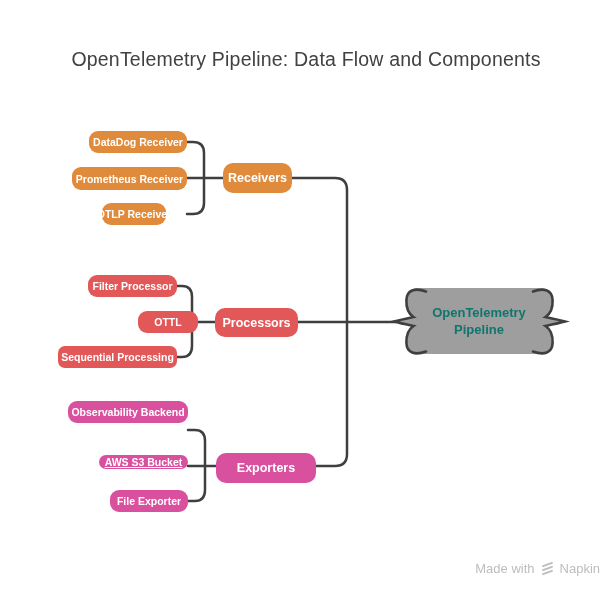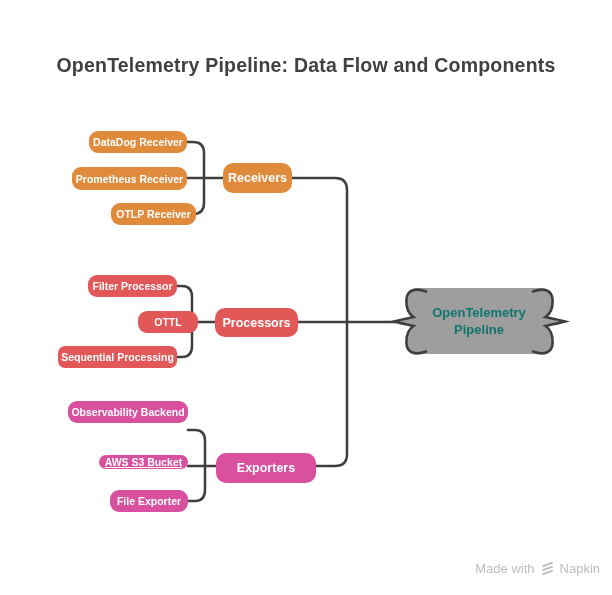--- a/index.html
+++ b/index.html
@@ -1,22 +1,22 @@
 <!DOCTYPE html>
 <html><head>
 <meta charset="utf-8">
 <style>
   html,body { margin:0; padding:0; background:#ffffff; }
   .canvas {
     position:relative; width:612px; height:595px; background:#ffffff;
     font-family:"Liberation Sans", sans-serif; overflow:hidden;
   }
   .title {
-    position:absolute; left:0; right:0; top:46px; margin:8px;
-    text-align:center; font-size:19.5px; font-weight:bold; color:#414141;
+    position:absolute; left:0; right:0; top:46px; margin:2px;
+    text-align:center; font-size:19.5px; font-weight:normal; color:#414141;
     letter-spacing:0.2px;
   }
   svg.layer { position:absolute; left:0; top:0; }
   .node {
     position:absolute; display:flex; align-items:center; justify-content:center;
     color:#ffffff; font-weight:bold; white-space:nowrap; box-sizing:border-box;
     text-align:center;
   }
   .sub { font-size:10.5px; border-radius:9px; }
   .hub { font-size:12.5px; border-radius:10px; }
@@ -88,21 +88,21 @@
         C 553 309 550 314 545.5 317
         C 552.5 318.5 559.5 320 565 321.5
         C 559.5 323 552.5 324.5 545.5 326
         C 550 329 553 334 552.6 343
         C 552.2 353 544 355.5 533 351.5"></path>
     </g>
   </svg>
 
   <div class="node sub orange" style="left:89px;  top:131px; width:98px;  height:22px;">DataDog Receiver</div>
   <div class="node sub orange" style="left:72px;  top:167px; width:115px; height:23px;">Prometheus Receiver</div>
-  <div class="node sub orange" style="left:111px; top:203px; width:85px;  height:22px;">OTLP Receiver</div>
+  <div class="node sub orange" style="left:102px; top:203px; width:64px;  height:22px;">OTLP Receiver</div>
   <div class="node hub orange" style="left:223px; top:163px; width:69px;  height:30px;">Receivers</div>
 
   <div class="node sub red" style="left:88px;  top:275px; width:89px;  height:22px;">Filter Processor</div>
   <div class="node sub red" style="left:138px; top:311px; width:60px;  height:22px;">OTTL</div>
   <div class="node sub red" style="left:58px;  top:346px; width:119px; height:22px;border-radius:7px;">Sequential Processing</div>
   <div class="node hub red" style="left:215px; top:308px; width:83px;  height:29px;text-align:right;">Processors</div>
 
   <div class="node sub pink" style="left:68px;  top:401px; width:120px; height:22px;">Observability Backend</div>
   <div class="node sub pink" style="left:99px;  top:455px; width:89px;  height:14px;text-decoration:underline;">AWS S3 Bucket</div>
   <div class="node sub pink" style="left:110px; top:490px; width:78px;  height:22px;">File Exporter</div>

